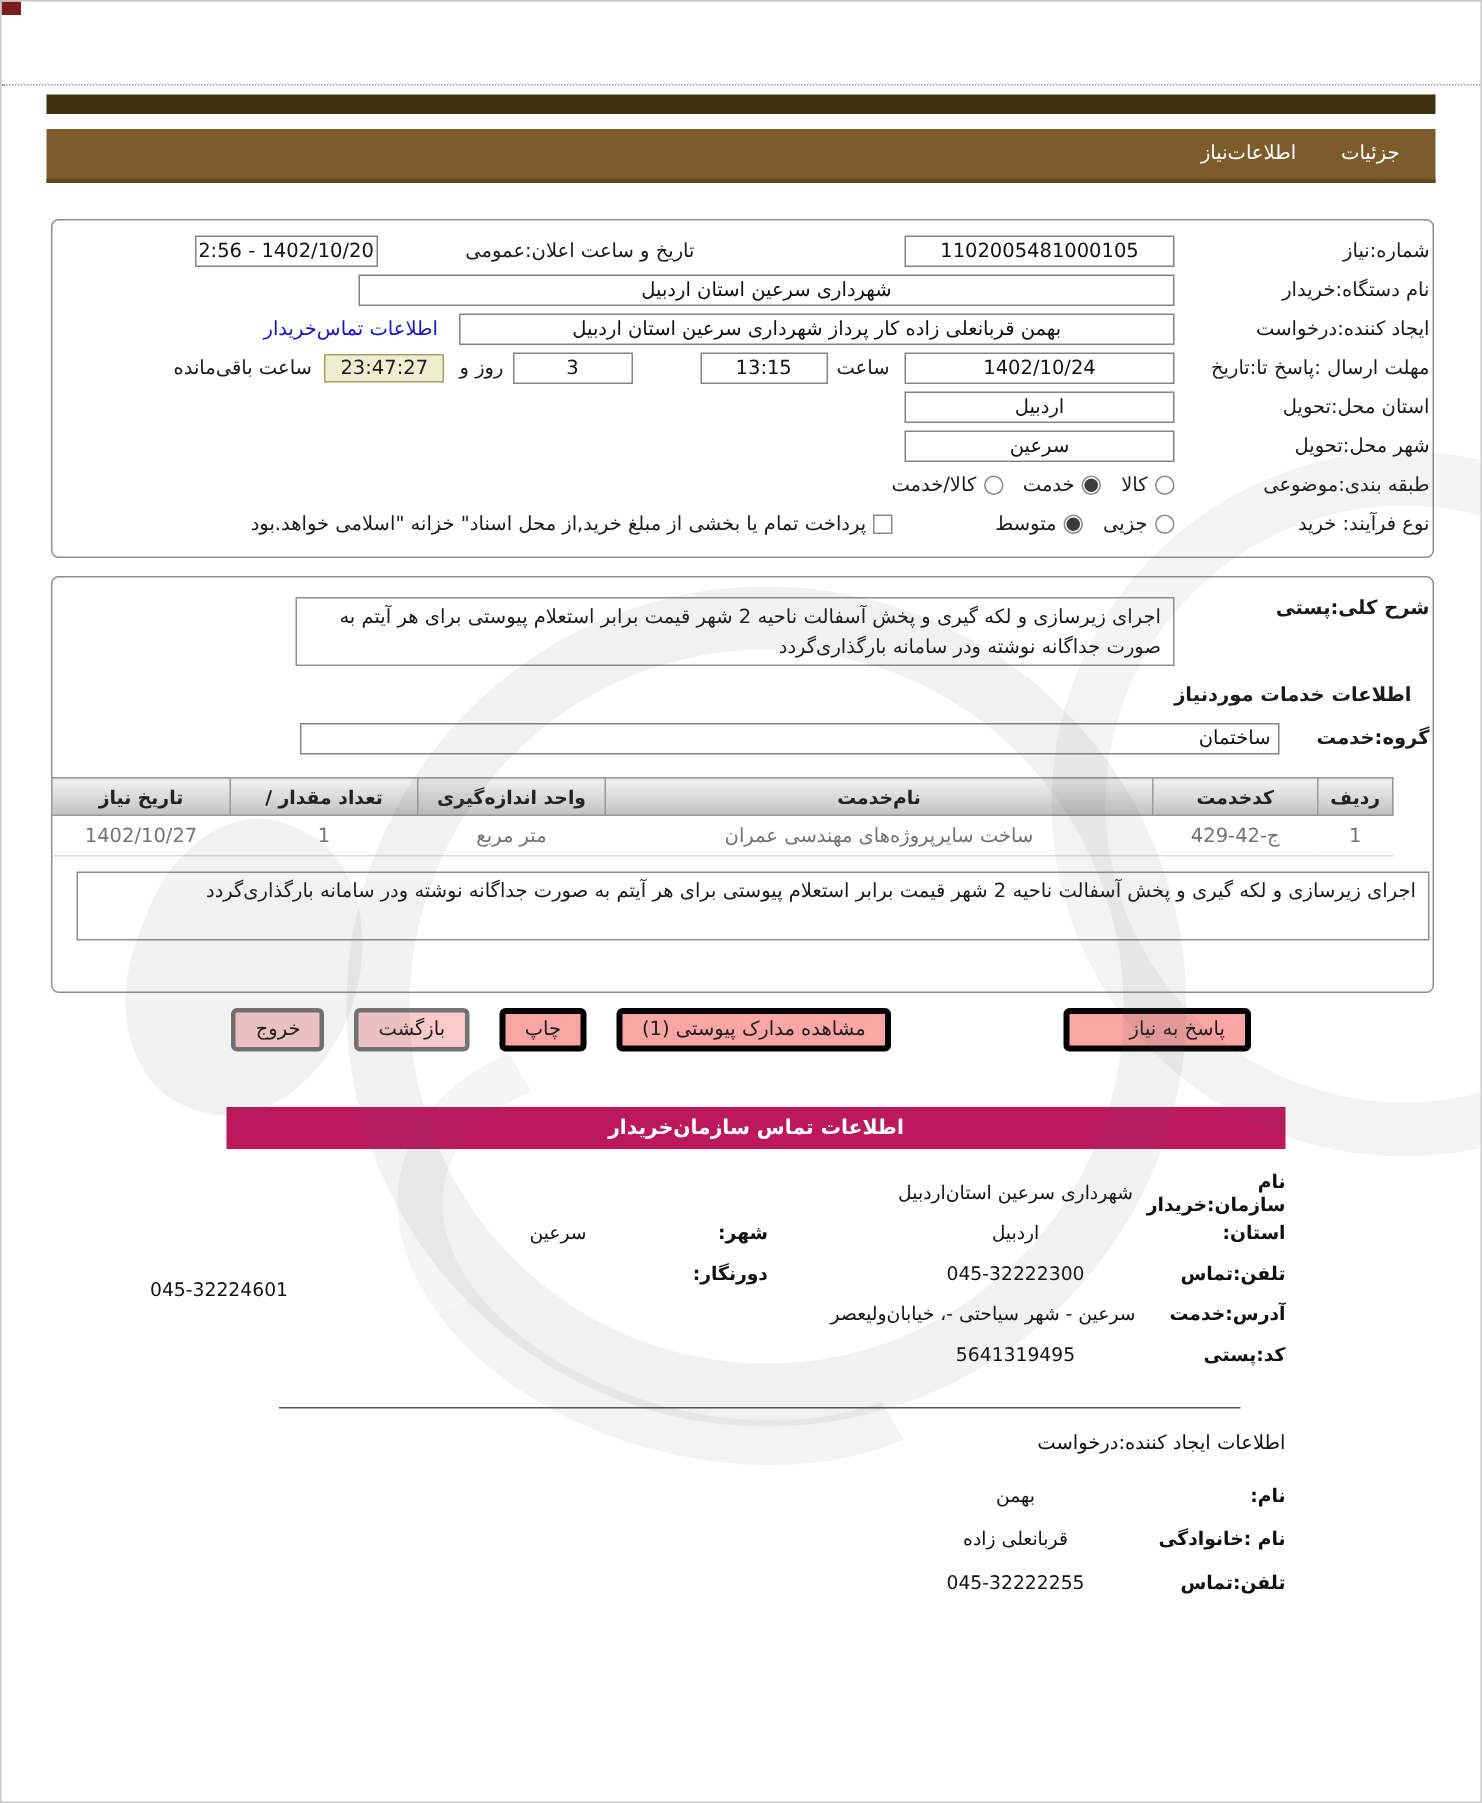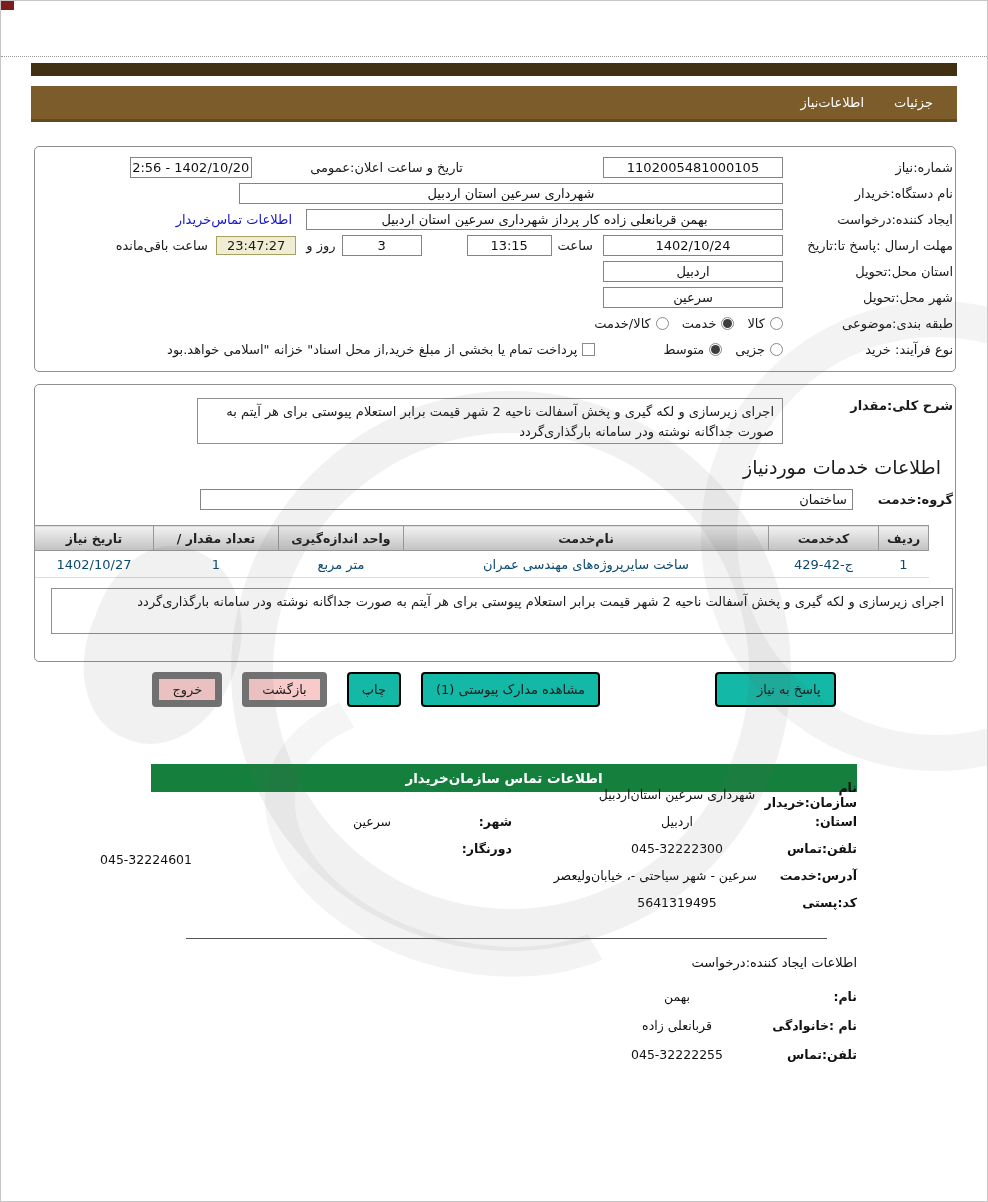--- a/index.html
+++ b/index.html
@@ -37,45 +37,45 @@
   .checkbox { width:13px; height:13px; border:1px solid #8a8a8a; background:#fff; flex:0 0 13px; }
   .link { color:#1414c8; text-decoration:none; margin-right:14px; cursor:pointer; }
   .countdown { background:#f0eed2; border:1px solid #a8a060; padding:1px 10px;
                margin-right:10px; font-size:13px; }
   .gap10 { margin-right:10px; } .gap6 { margin-right:6px; } .gap45 { margin-right:45px; }
   .gap8 { margin-right:8px; }
 
   .tbox { border:1px solid #8f8f8f; background:#fff; padding:3px 8px; font-size:13px;
           line-height:1.5; direction:rtl; }
   #desc-box { width:586px; height:46px; overflow:hidden; }
-  #services-heading { margin:12px 14px 0 0; font-size:19px; font-weight:normal; }
+  #services-heading { margin:12px 14px 0 0; font-size:13px; font-weight:bold; }
   .flabel-s { flex:0 0 100px; padding-left:4px; }
   #group-input { width:653px; text-align:right; padding-right:5px; }
 
   table.svc { border-collapse:collapse; margin:13px 26px 0 2px; width:894px;
               table-layout:fixed; }
   .svc th { background:linear-gradient(#f2f2f2,#c2c2c2); border:1px solid #979797;
             height:25px; font-weight:bold; font-size:12.5px; color:#222; }
   .svc td { height:27px; text-align:center; border-bottom:1px solid #dcdcdc;
-            color:#0c4a6e; font-size:13px; }
+            color:#737373; font-size:13px; }
 
   .notes-row { display:flex; margin-top:10px; align-items:flex-start; padding:0 2px; font-size:13px; }
   .notes-label { flex:0 0 132px; padding-left:6px; white-space:pre-line; font-weight:bold; line-height:1.4; }
   #notes-box { flex:1; margin-left:14px; height:46px; overflow:hidden; }
 
   .actions { position:absolute; top:671px; left:0; right:0; display:flex;
              justify-content:center; gap:20px; }
   .btn { font:13px "DejaVu Sans","Liberation Sans",sans-serif; padding:3px 13px;
          border-radius:4px; cursor:pointer; color:#1c1c1c; }
-  .btn.green { background:#14b8a6; border:2px solid #000000; }
-  .btn.pink  { background:#f8caca; border:7px solid #737373;text-align:center; }
+  .btn.green { background:#fca5a5; border:4px solid #000000; }
+  .btn.pink  { background:#f8caca; border:3px solid #737373;text-align:center; }
   .btn.first { margin-left:95px;padding-left:40px; }
 
-  .contact-bar { position:absolute; top:763px; left:150px; width:706px; height:28px;
-                 background:#15803d; color:#fff; font-weight:bold; font-size:13.5px;
+  .contact-bar { position:absolute; top:737px; left:150px; width:706px; height:28px;
+                 background:#be185d; color:#fff; font-weight:bold; font-size:13.5px;
                  text-align:center; line-height:28px; }
   .contact { position:absolute; top:780px; left:150px; width:706px; font-size:12.5px; color:#111; }
   .crow { display:flex; align-items:center; height:27px; position:relative; }
   .clabel { flex:0 0 100px; font-weight:bold; }
   .cval { flex:0 0 160px; text-align:center; white-space:nowrap; }
   .clabel2 { flex:0 0 65px; font-weight:bold; margin-right:85px; }
   .cval2 { flex:0 0 150px; text-align:center; }
   .far-left { position:absolute; left:-100px; top:17px; width:190px; text-align:center; direction:ltr; }
   .sep { margin:22px 30px 0 35px; border:0; border-top:1px solid #555; }
   .creator-heading { margin:16px 0 0; font-weight:normal; font-size:13px; }
@@ -179,21 +179,21 @@
       <span class="opt" style="margin-right:55px">
         <span class="checkbox"></span>
         <span class="optlabel">پرداخت تمام یا بخشی از مبلغ خرید,از محل اسناد" خزانه "اسلامی خواهد.بود</span>
       </span>
     </div>
   </div>
 
   <div class="box" id="box2">
 
     <div class="frow" style="align-items:flex-start;height:auto">
-      <div class="flabel bold">شرح کلی:مقدار</div>
+      <div class="flabel bold">شرح کلی:پستی</div>
       <div class="tbox" id="desc-box">اجرای زیرسازی و لکه گیری و پخش آسفالت ناحیه 2 شهر قیمت برابر استعلام پیوستی برای هر آیتم به صورت جداگانه نوشته ودر سامانه بارگذاری‌گردد</div>
     </div>
 
     <div id="services-heading">اطلاعات خدمات موردنیاز</div>
 
     <div class="frow" style="margin-top:8px">
       <div class="flabel-s bold">گروه:خدمت</div>
       <input class="inp" id="group-input" readonly="" value="ساختمان" style="">
     </div>
 

